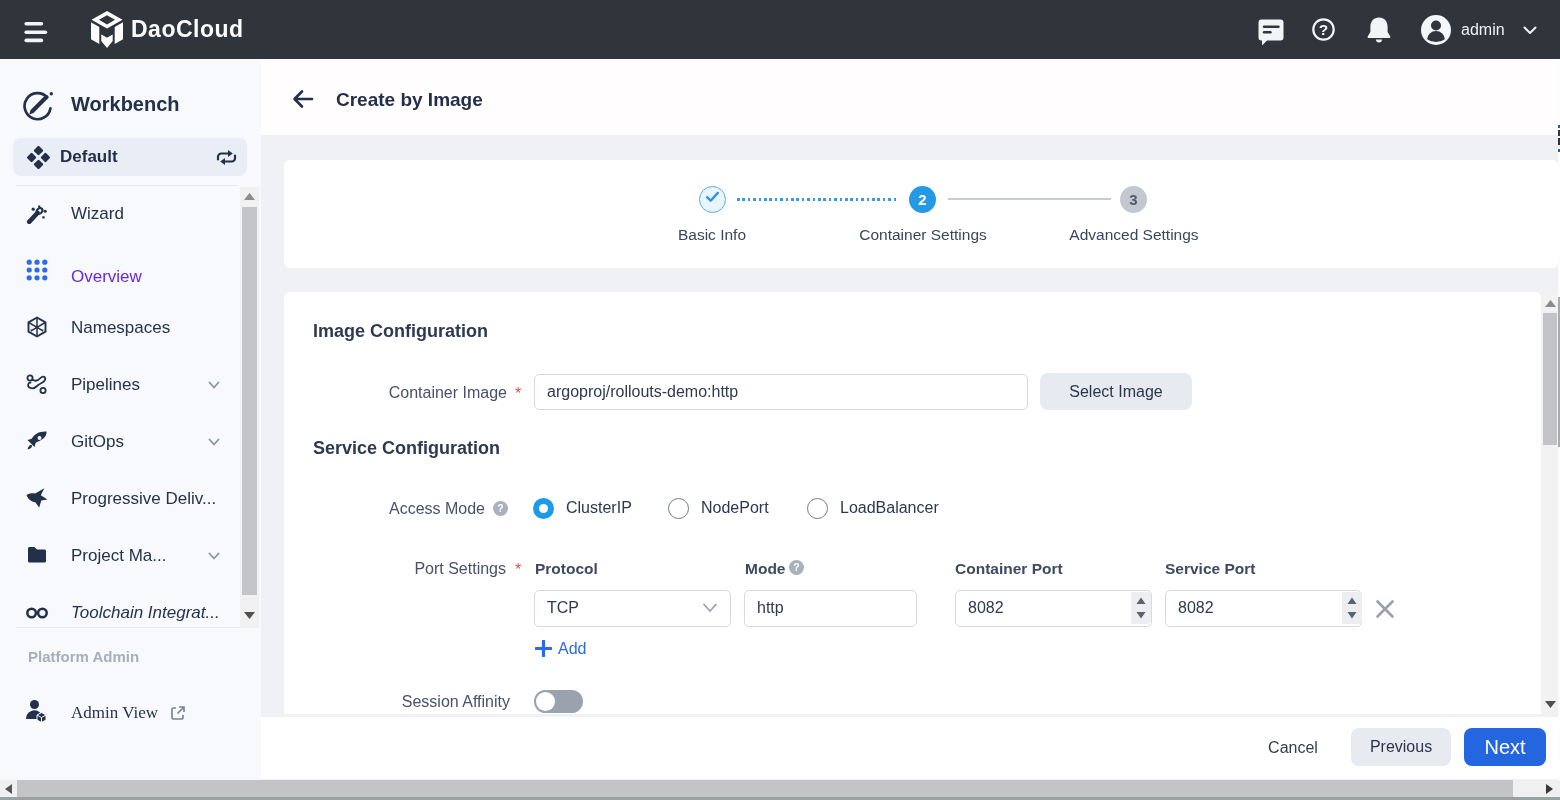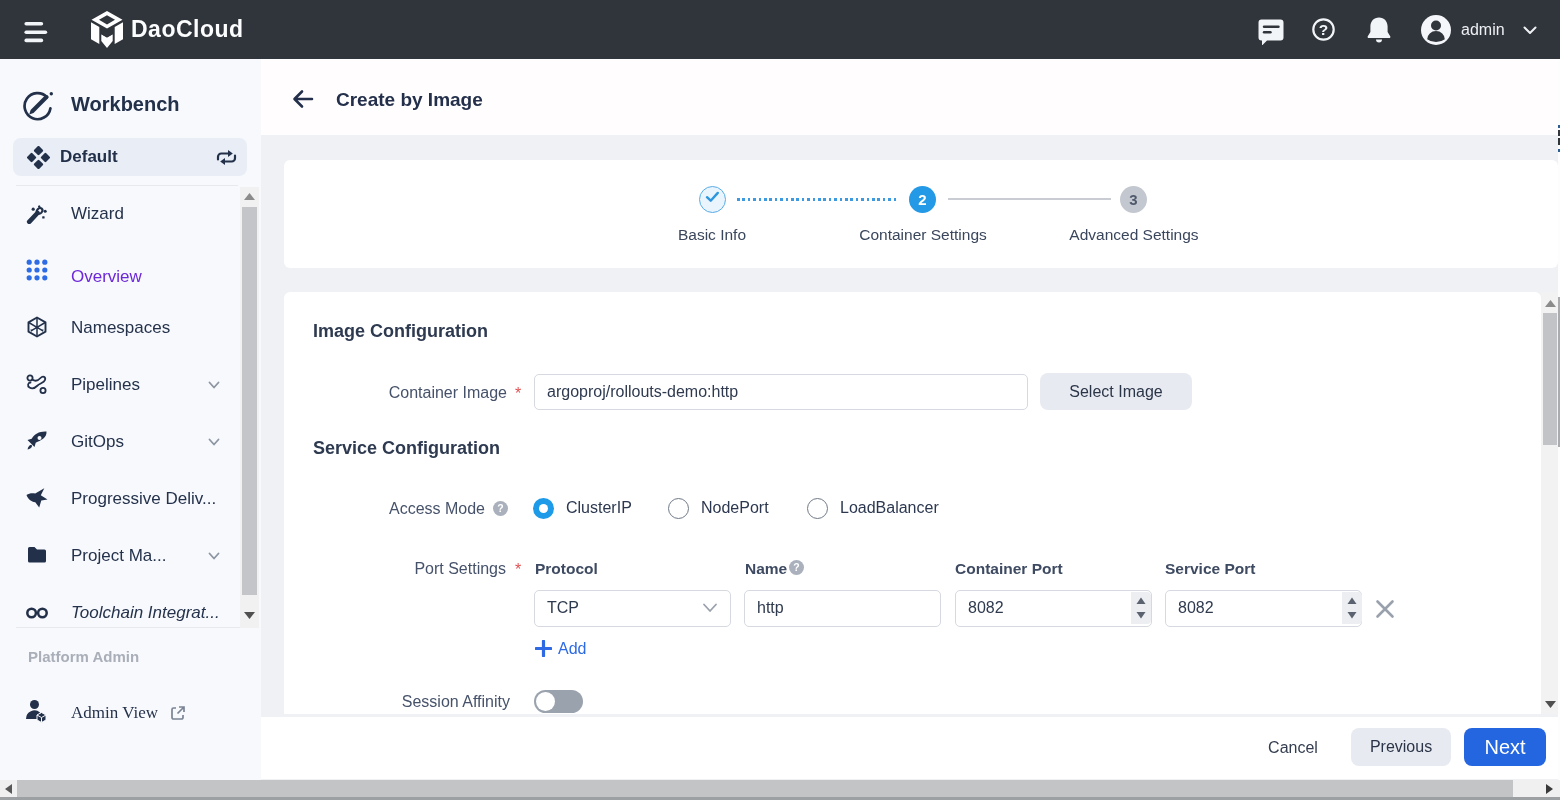--- a/index.html
+++ b/index.html
@@ -281,33 +281,33 @@
 <div class="abs" style="left:539px; top:504px; width:9px; height:9px; border-radius:50%; background:#fff;"></div>
 <div class="abs" style="left:668px; top:498px; width:21px; height:21px; border-radius:50%; border:1.5px solid #707a87; background:#fff;"></div>
 <div class="abs" style="left:807px; top:498px; width:21px; height:21px; border-radius:50%; border:1.5px solid #707a87; background:#fff;"></div>
 <div class="abs" style="left:566px; top:499px; font-size:16px; color:#2c3850;">ClusterIP</div>
 <div class="abs" style="left:701px; top:499px; font-size:16px; color:#2c3850;">NodePort</div>
 <div class="abs" style="left:840px; top:499px; font-size:16px; color:#2c3850;">LoadBalancer</div>
 
 <div class="abs label" style="left:306px; top:560px; width:200px;">Port Settings</div>
 <div class="abs ast" style="left:515px; top:561px;">*</div>
 <div class="abs colHead" style="left:535px; top:560px;">Protocol</div>
-<div class="abs colHead" style="left:745px; top:560px;">Name</div>
+<div class="abs colHead" style="left:745px; top:560px;">Mode</div>
 <svg class="abs" style="left:789px; top:560px;" width="15" height="15" viewBox="0 0 15 15">
   <circle cx="7.5" cy="7.5" r="7.5" fill="#aab1bc"></circle>
   <text x="7.5" y="11.2" font-size="10.5" font-weight="700" fill="#fff" text-anchor="middle" font-family="Liberation Sans, sans-serif">?</text>
 </svg>
 <div class="abs colHead" style="left:955px; top:560px;">Container Port</div>
 <div class="abs colHead" style="left:1165px; top:560px;">Service Port</div>
 
 <div class="abs input" style="left:534px; top:590px; width:197px; height:37px;">TCP</div>
 <svg class="abs" style="left:702px; top:602px;" width="16" height="12" viewBox="0 0 16 12">
   <polyline points="2,2.5 8,9 14,2.5" fill="none" stroke="#9aa1ac" stroke-width="1.8" stroke-linecap="round" stroke-linejoin="round"></polyline>
 </svg>
-<div class="abs input" style="left:744px; top:590px; width:197px; height:37px;">http</div>
+<div class="abs input" style="left:744px; top:590px; width:173px; height:37px;">http</div>
 <div class="abs input" style="left:955px; top:590px; width:197px; height:37px;">8082</div>
 <div class="abs input" style="left:1165px; top:590px; width:197px; height:37px;">8082</div>
 
 <div class="abs" style="left:1131px; top:592px; width:20px; height:32px; background:#eceef1; border-radius:0 4px 4px 0;"></div>
 <svg class="abs" style="left:1133px; top:596px;" width="16" height="24" viewBox="0 0 16 24">
   <path d="M8,1.5 L12.5,8 H3.5 Z" fill="#5c6370"></path>
   <path d="M8,22.5 L12.5,16 H3.5 Z" fill="#5c6370"></path>
 </svg>
 <div class="abs" style="left:1341.5px; top:592px; width:20px; height:32px; background:#eceef1; border-radius:0 4px 4px 0;"></div>
 <svg class="abs" style="left:1343.5px; top:596px;" width="16" height="24" viewBox="0 0 16 24">

